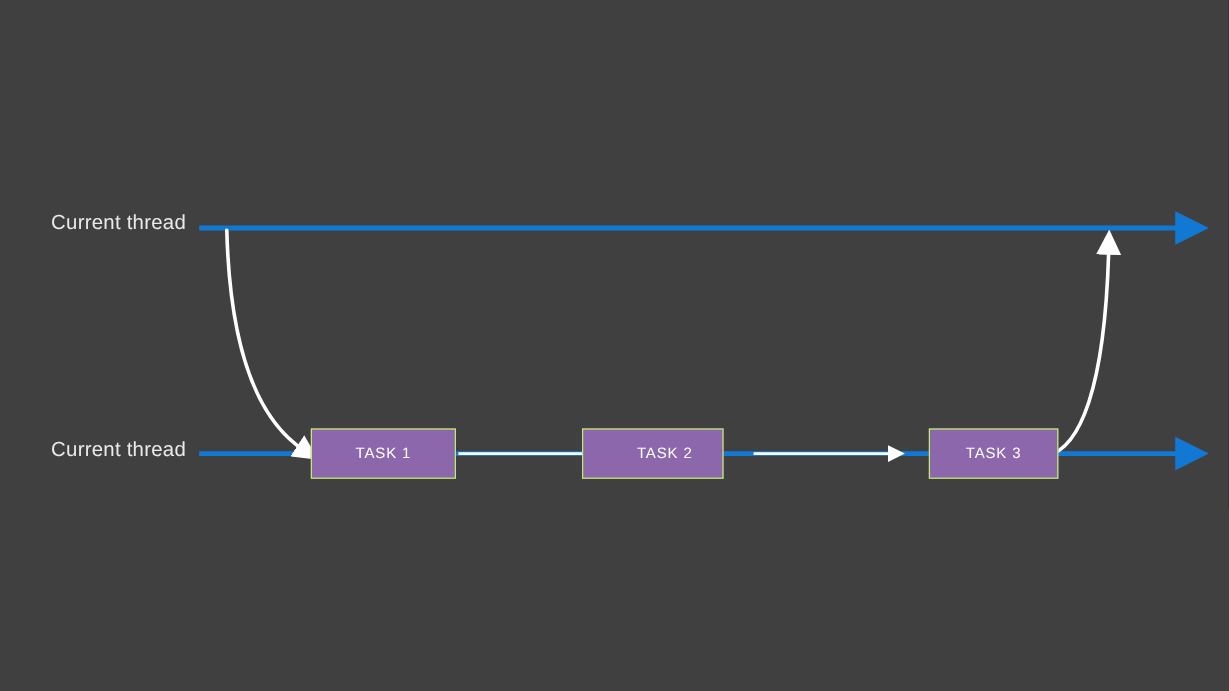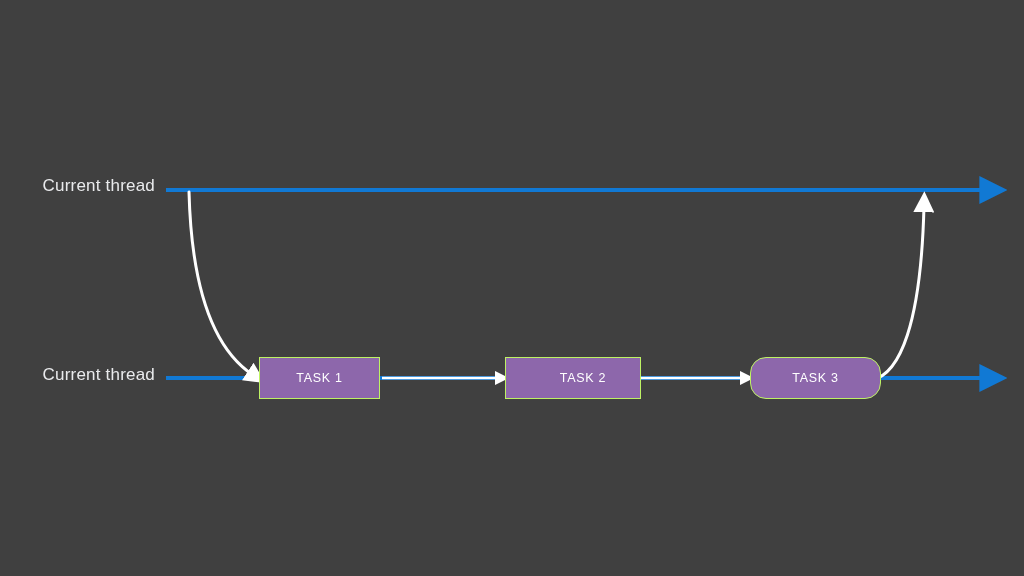--- a/index.html
+++ b/index.html
@@ -58,22 +58,22 @@
   .task-label {
     font-family: "Liberation Sans", sans-serif;
     font-size: 12.5px;
     font-weight: 400;
     letter-spacing: 0.7px;
     color: #ffffff;
     white-space: nowrap;
     user-select: none;
   }
   #task-box-1 { left: 259px; top: 357px; width: 121px; }
-  #task-box-2 { left: 505px; top: 357px; width: 136px; padding-left: 20px; }
-  #task-box-3 { left: 750px; top: 357px; width: 131px; border-radius: 16px; }
+  #task-box-2 { left: 485px; top: 357px; width: 118px; padding-left: 20px; }
+  #task-box-3 { left: 774px; top: 357px; width: 108px; }
 </style>
 </head>
 <body>
 
 <div id="stage">
 
   <svg id="diagram-svg" viewBox="0 0 1024 576" xmlns="http://www.w3.org/2000/svg">
     <defs>
       <marker id="blue-head" viewBox="0 0 10 10" refX="2" refY="5" markerWidth="7" markerHeight="7" orient="auto-start-reverse">
         <path d="M 0 0 L 10 5 L 0 10 z" fill="#1179d4"></path>

